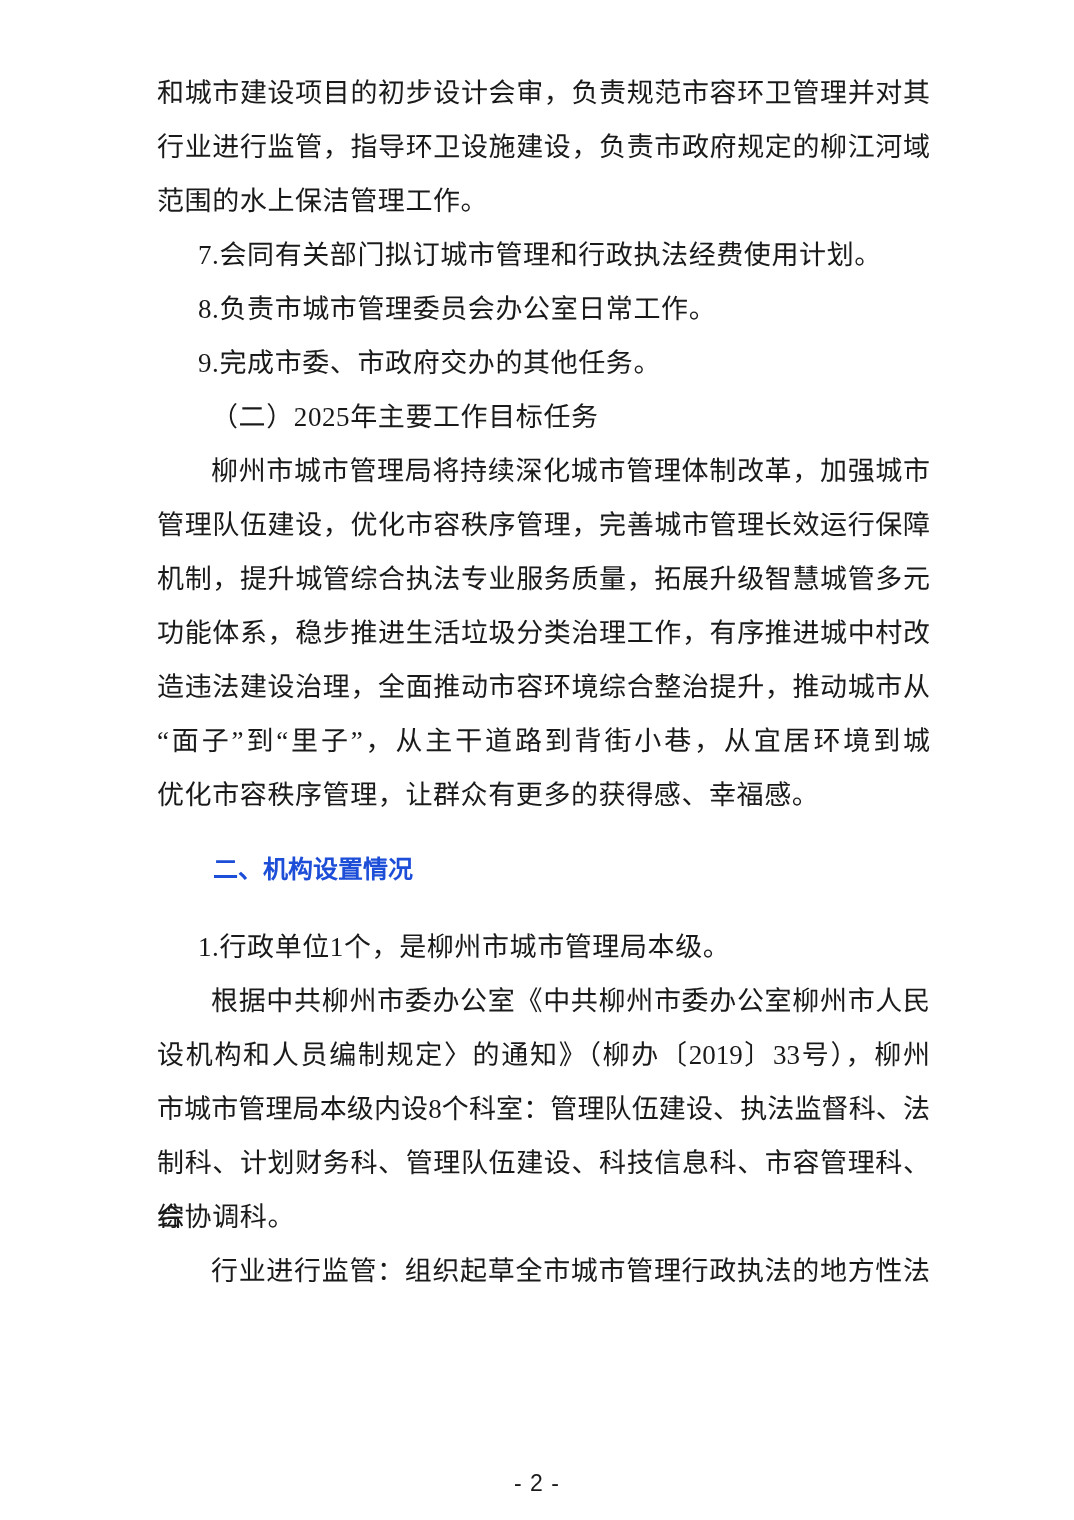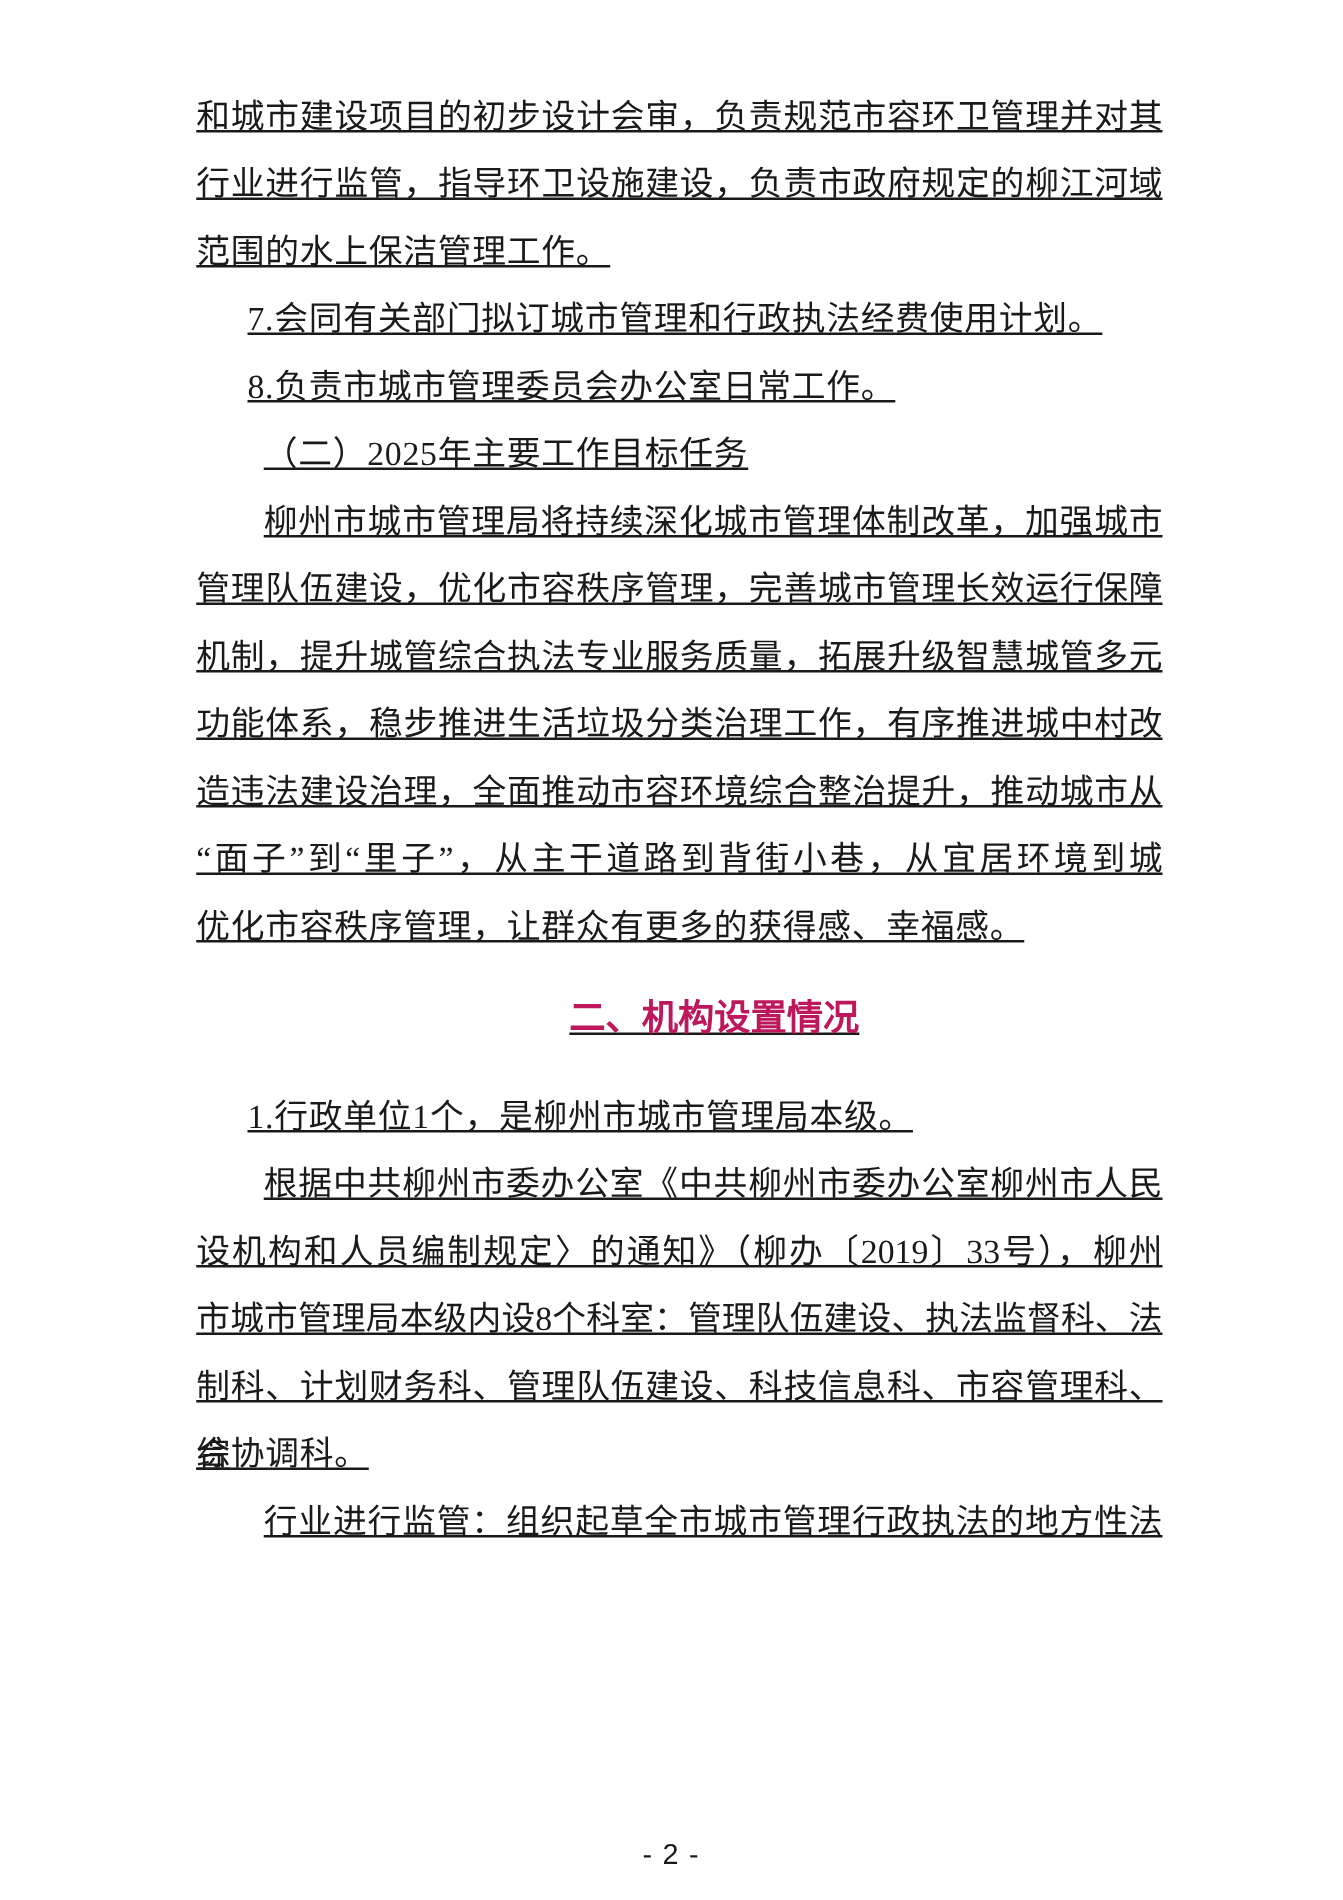--- a/index.html
+++ b/index.html
@@ -15,45 +15,44 @@
     overflow: hidden;
   }
   .body-text {
     position: absolute;
     left: 157px;
     top: 66px;
     width: 773px;
     font-family: "Liberation Serif", "DejaVu Serif", serif;
     font-size: 27px;
     color: #1a1a1a;
-    text-decoration: underline;
   }
   .line {
     height: 54px;
     line-height: 54px;
     text-align: justify;
     letter-spacing: 0.6px;
     overflow: visible;
   }
   .line.j {
     text-align-last: justify;
     letter-spacing: 0;
   }
   .ind-para { text-indent: 54px; }
   .ind-item { text-indent: 41px; }
   .heading {
     font-family: "Liberation Sans", "DejaVu Sans", sans-serif;
     font-weight: 700;
-    font-size: 29px;
+    font-size: 25px;
     height: 54px;
     line-height: 54px;
     margin: 20px 0 24px 0;
     text-indent: 56px;
-    color: #be185d;
-    text-align: center;
+    color: #1d4ed8;
+    text-align: left;
     letter-spacing: 0;
   }
   .footer {
     position: absolute;
     top: 1470px;
     left: 0;
     width: 100%;
     text-align: center;
     font-family: "Liberation Sans", "DejaVu Sans", sans-serif;
     font-size: 23px;
@@ -64,20 +63,21 @@
 </head>
 <body>
 
 <div class="page">
   <div class="body-text">
     <div class="line j">和城市建设项目的初步设计会审，负责规范市容环卫管理并对其</div>
     <div class="line j">行业进行监管，指导环卫设施建设，负责市政府规定的柳江河域</div>
     <div class="line">范围的水上保洁管理工作。</div>
     <div class="line ind-item">7.会同有关部门拟订城市管理和行政执法经费使用计划。</div>
     <div class="line ind-item">8.负责市城市管理委员会办公室日常工作。</div>
+    <div class="line ind-item">9.完成市委、市政府交办的其他任务。</div>
     <div class="line ind-para">（二）2025年主要工作目标任务</div>
     <div class="line j ind-para">柳州市城市管理局将持续深化城市管理体制改革，加强城市</div>
     <div class="line j">管理队伍建设，优化市容秩序管理，完善城市管理长效运行保障</div>
     <div class="line j">机制，提升城管综合执法专业服务质量，拓展升级智慧城管多元</div>
     <div class="line j">功能体系，稳步推进生活垃圾分类治理工作，有序推进城中村改</div>
     <div class="line j">造违法建设治理，全面推动市容环境综合整治提升，推动城市从</div>
     <div class="line j">“面子”到“里子”，从主干道路到背街小巷，从宜居环境到城</div>
     <div class="line">优化市容秩序管理，让群众有更多的获得感、幸福感。</div>
     <div class="heading">二、机构设置情况</div>
     <div class="line ind-item">1.行政单位1个，是柳州市城市管理局本级。</div>

